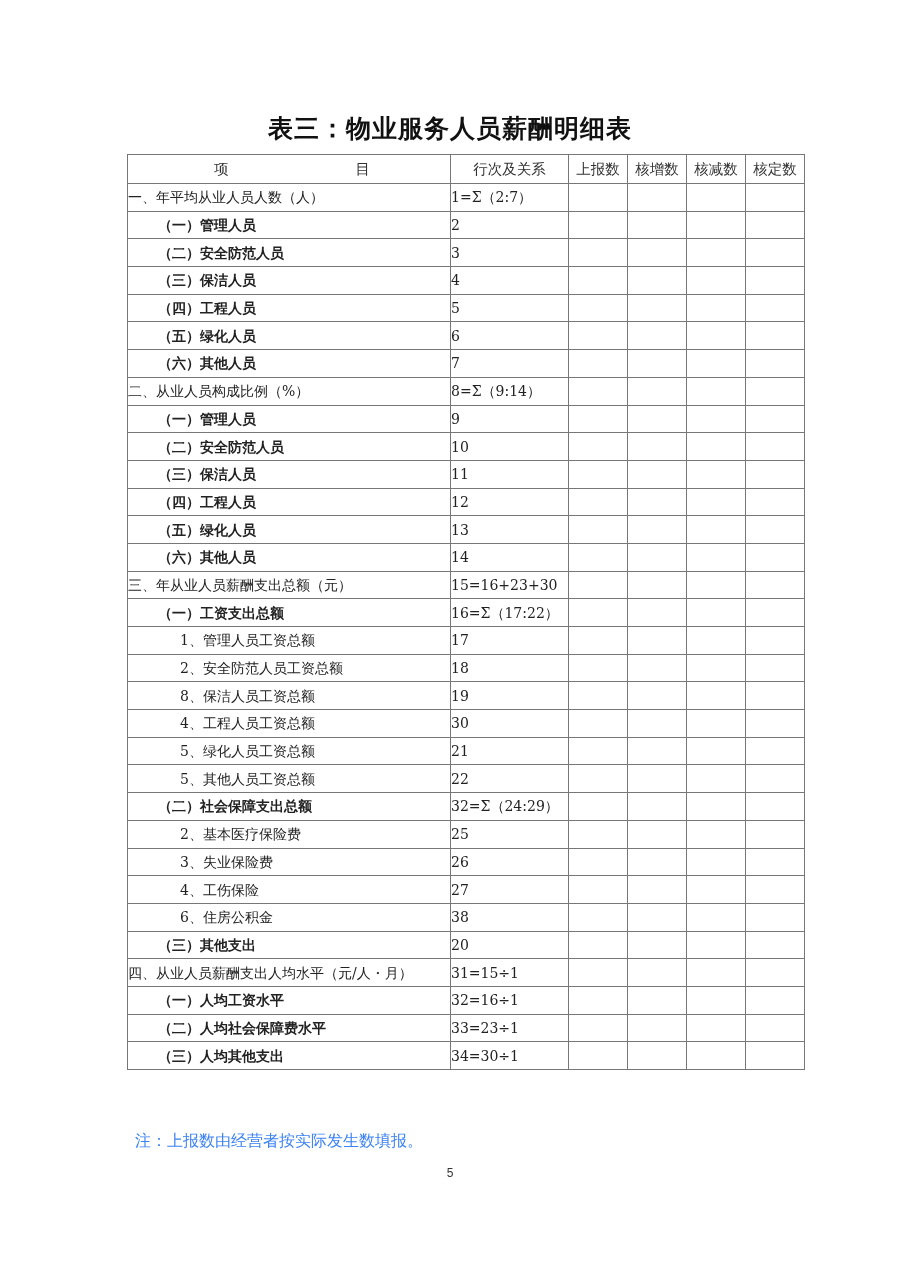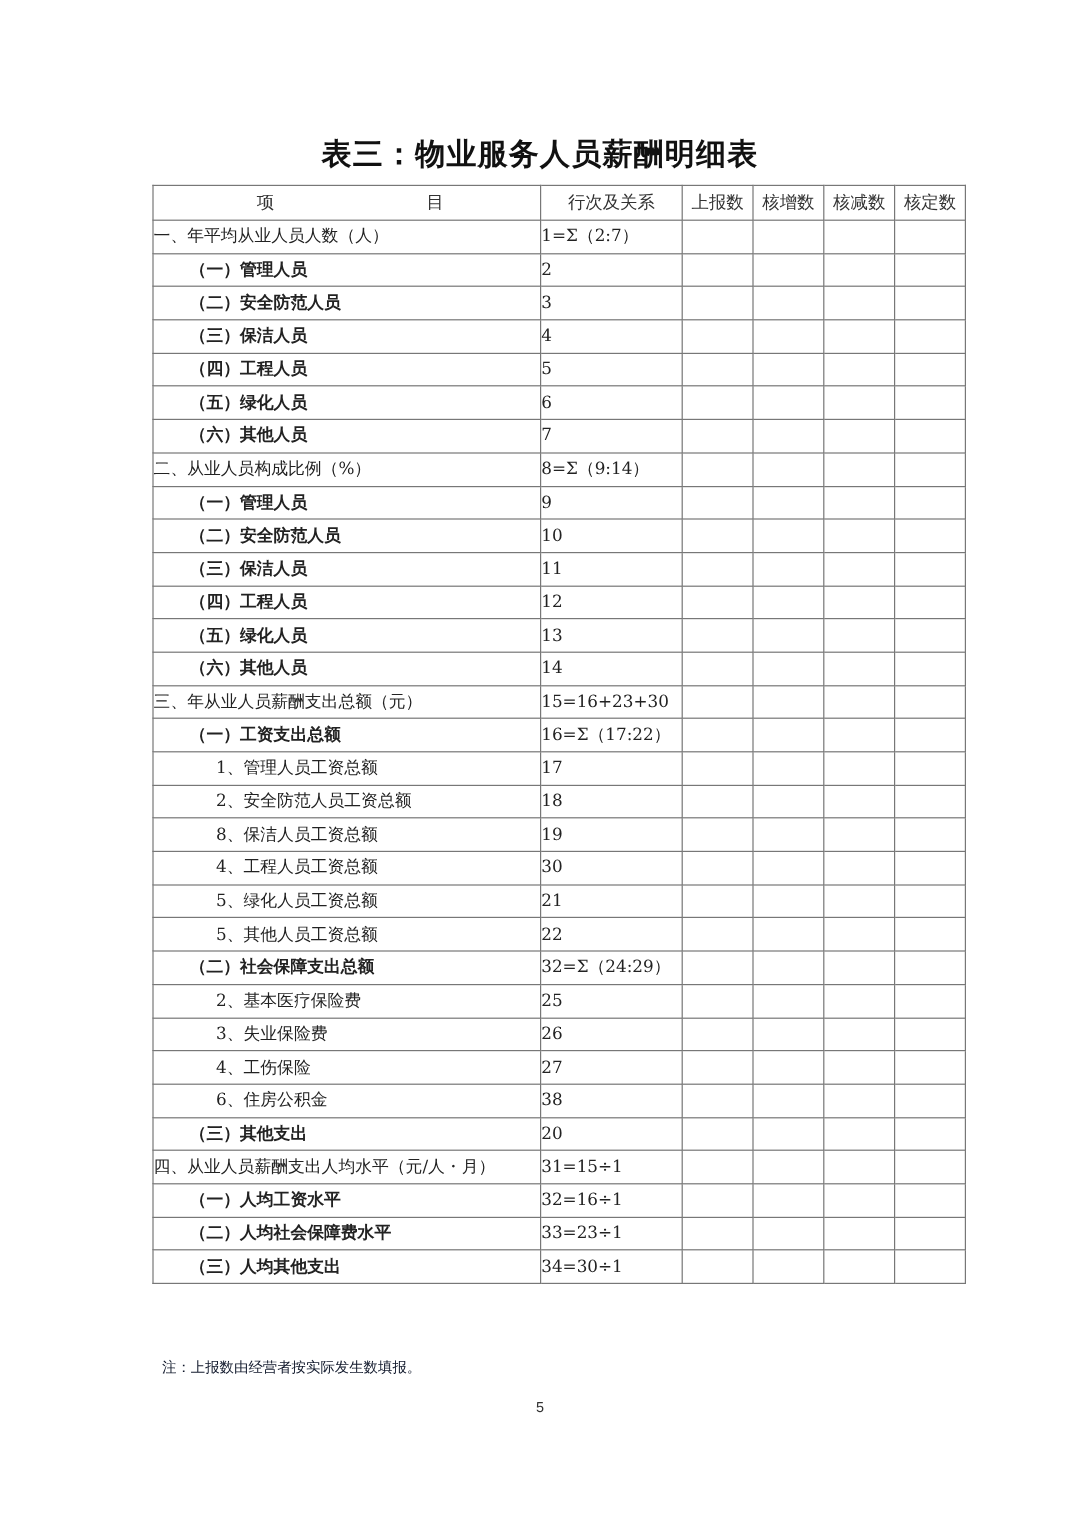--- a/index.html
+++ b/index.html
@@ -14,21 +14,21 @@
                 font-weight: normal; font-size: 14px; line-height: 14px; white-space: nowrap; overflow: hidden; }
   table.sheet th { height: 28px; text-align: center; font-size: 14.5px; color: #333; }
   col.c-item { width: 323px; }
   col.c-rel { width: 118px; }
   col.c-num { width: 59px; }
   td.item { padding-left: 8px; }
   td.item.l1 { padding-left: 30px; font-weight: bold; }
   td.item.l2 { padding-left: 52px; }
   td.rel { padding-left: 8px; }
   .head-item { display: flex; justify-content: space-between; padding: 0 80px 0 86px; }
-  .note { position: absolute; left: 135px; top: 1131px; font-size: 12px; color: #0f172a; }
+  .note { position: absolute; left: 135px; top: 1131px; font-size: 16px; color: #3b82f6; }
   .pageno { position: absolute; left: 0; width: 900px; top: 1166px; text-align: center;
             font-family: "Liberation Sans", sans-serif; font-size: 12px; color: #333; }
 </style>
 </head>
 <body>
 
 <div class="title">表三：物业服务人员薪酬明细表</div>
 
 <table class="sheet">
   <colgroup>

